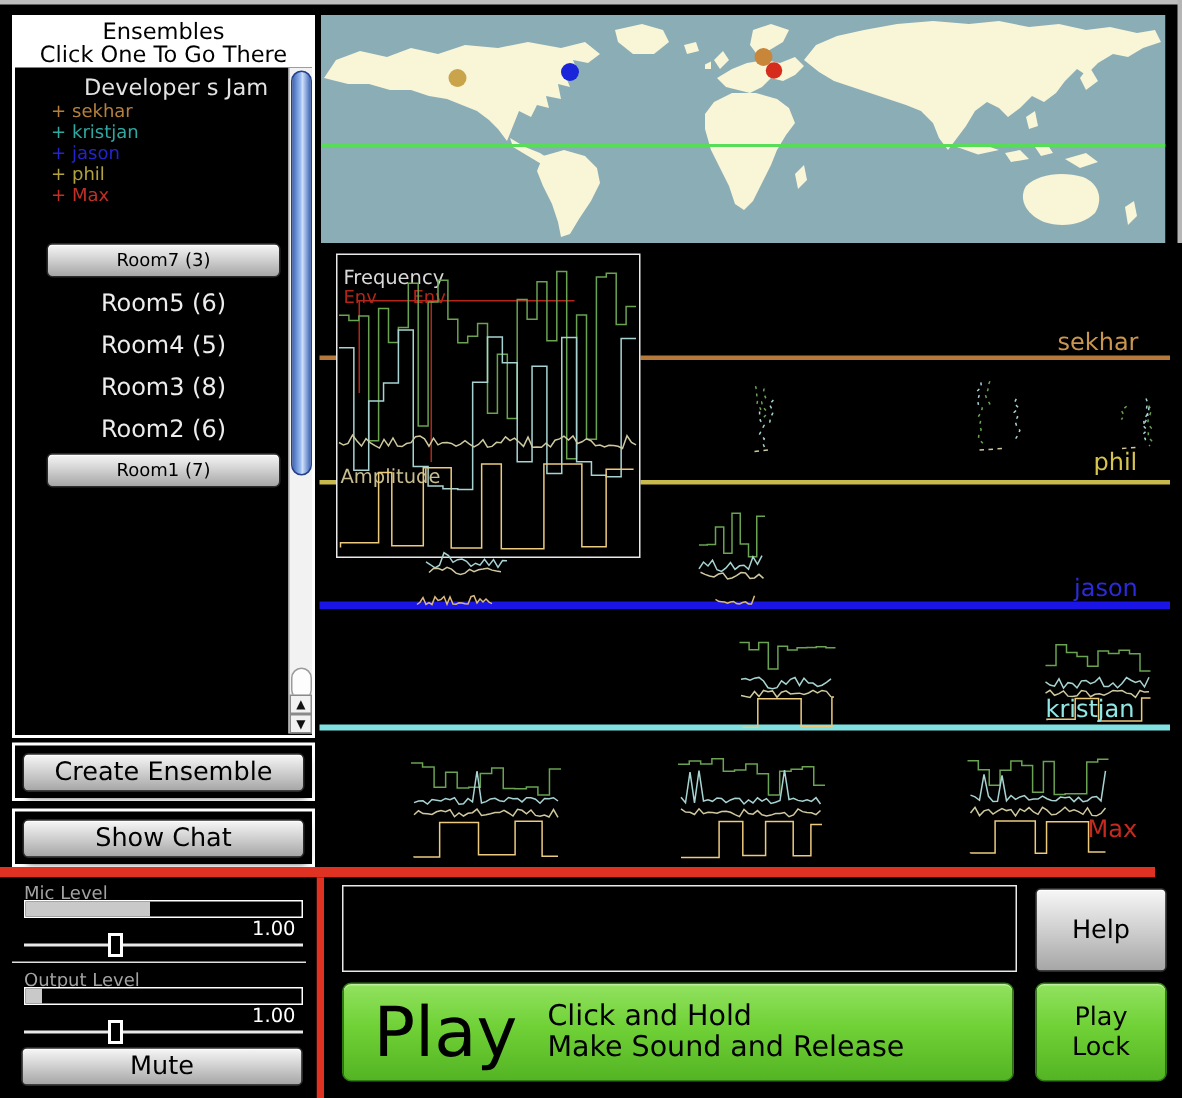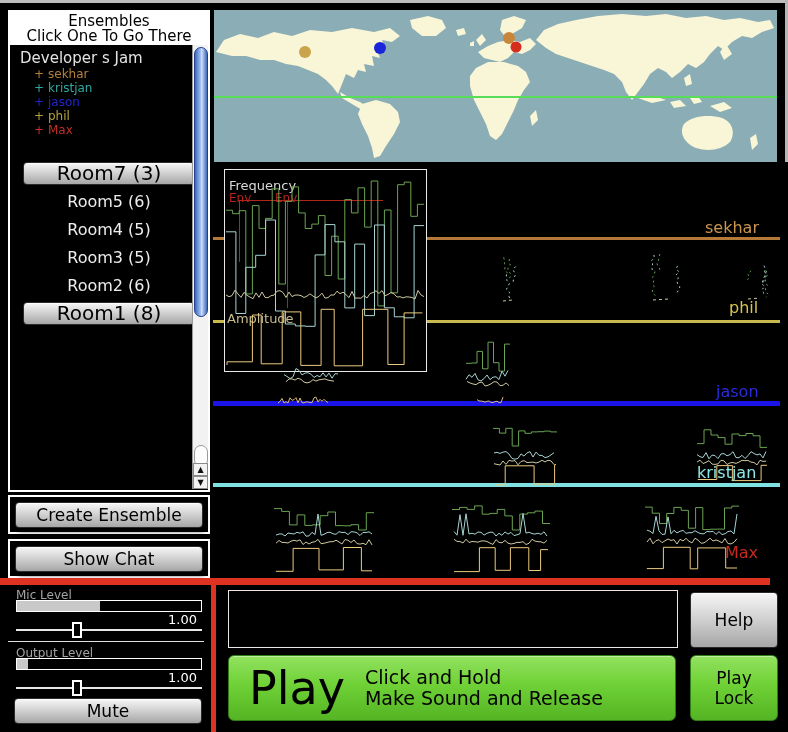--- a/index.html
+++ b/index.html
@@ -7,32 +7,32 @@
        font-family:"DejaVu Sans","Liberation Sans",sans-serif;color:#fff;}
   .abs{position:absolute;}
   
   #top-edge{left:0;top:0;width:788px;height:3px;background:#bdbdbd;}
   #right-edge{left:785px;top:0;width:3px;height:578px;background:#b5b5b5;}
 
   
   #list-panel{left:8px;top:10px;width:198px;height:478px;border:2px solid #fff;background:#000;}
   #list-header{background:#fff;color:#000;text-align:center;font-size:15px;line-height:15px;padding:2px 0 1px 0;}
   #list-body{position:relative;height:444px;overflow:hidden;}
-  #ensemble-name{padding:4px 0 0 10px;font-size:15px;color:#e3e3e3;}
+  #ensemble-name{padding:4px 0 0 10px;font-size:15px;color:#e3e3e3;margin-left:36px;}
   .member{height:14px;line-height:14px;font-size:12px;padding-left:24px;}
   .member .plus{display:inline-block;width:14px;}
   #rooms{margin-top:22px;}
   .room-row{height:28px;display:flex;align-items:center;justify-content:center;}
   .room-label{font-size:16px;color:#ededed;}
   .btn3d{font-family:"DejaVu Sans","Liberation Sans",sans-serif;color:#000;
          background:linear-gradient(180deg,#f7f7f7 0%,#cfcfcf 50%,#a6a6a6 100%);
          border:1px solid #2a2a2a;border-radius:4px;
          box-shadow:2px 3px 4px rgba(0,0,0,.85), inset 0 1px 0 rgba(255,255,255,.9);
          cursor:pointer;}
-  .room-btn{width:172px;height:23px;font-size:20px;line-height:18px;}
+  .room-btn{width:156px;height:23px;font-size:12px;line-height:18px;}
   
   #vscroll{position:absolute;right:0;top:0;width:15px;height:444px;background:#f2f2f2;border-left:1px solid #9a9a9a;}
   #vscroll-thumb{position:absolute;left:1px;top:2px;width:12px;height:268px;border-radius:7px;
       background:linear-gradient(90deg,#3c66b8 0%,#9dbdf2 45%,#cfe0fb 55%,#3c66b8 100%);
       border:1px solid #24408a;}
   #vscroll-cap{position:absolute;left:1px;top:400px;width:12px;height:20px;border-radius:7px;background:#fdfdfd;border:1px solid #9a9a9a;}
   .scroll-arrow{position:absolute;left:0;width:15px;height:13px;background:#f2f2f2;border:1px solid #8a8a8a;
       font-size:8px;line-height:11px;text-align:center;color:#111;box-sizing:border-box;cursor:pointer;}
   #arrow-up{top:418px;} #arrow-down{top:431px;}
 
@@ -112,27 +112,27 @@
           <div class="room-row">
             <button class="btn3d room-btn">Room7 (3)</button>
           </div>
           <div class="room-row">
             <span class="room-label">Room5 (6)</span>
           </div>
           <div class="room-row">
             <span class="room-label">Room4 (5)</span>
           </div>
           <div class="room-row">
-            <span class="room-label">Room3 (5)</span>
+            <span class="room-label">Room3 (8)</span>
           </div>
           <div class="room-row">
             <span class="room-label">Room2 (6)</span>
           </div>
           <div class="room-row">
-            <button class="btn3d room-btn">Room1 (8)</button>
+            <button class="btn3d room-btn">Room1 (7)</button>
           </div>
         </div>
       <div id="vscroll">
         <div id="vscroll-thumb"></div>
         <div id="vscroll-cap"></div>
         <div class="scroll-arrow" id="arrow-up">▲</div>
         <div class="scroll-arrow" id="arrow-down">▼</div>
       </div>
     </div>
   </div>

